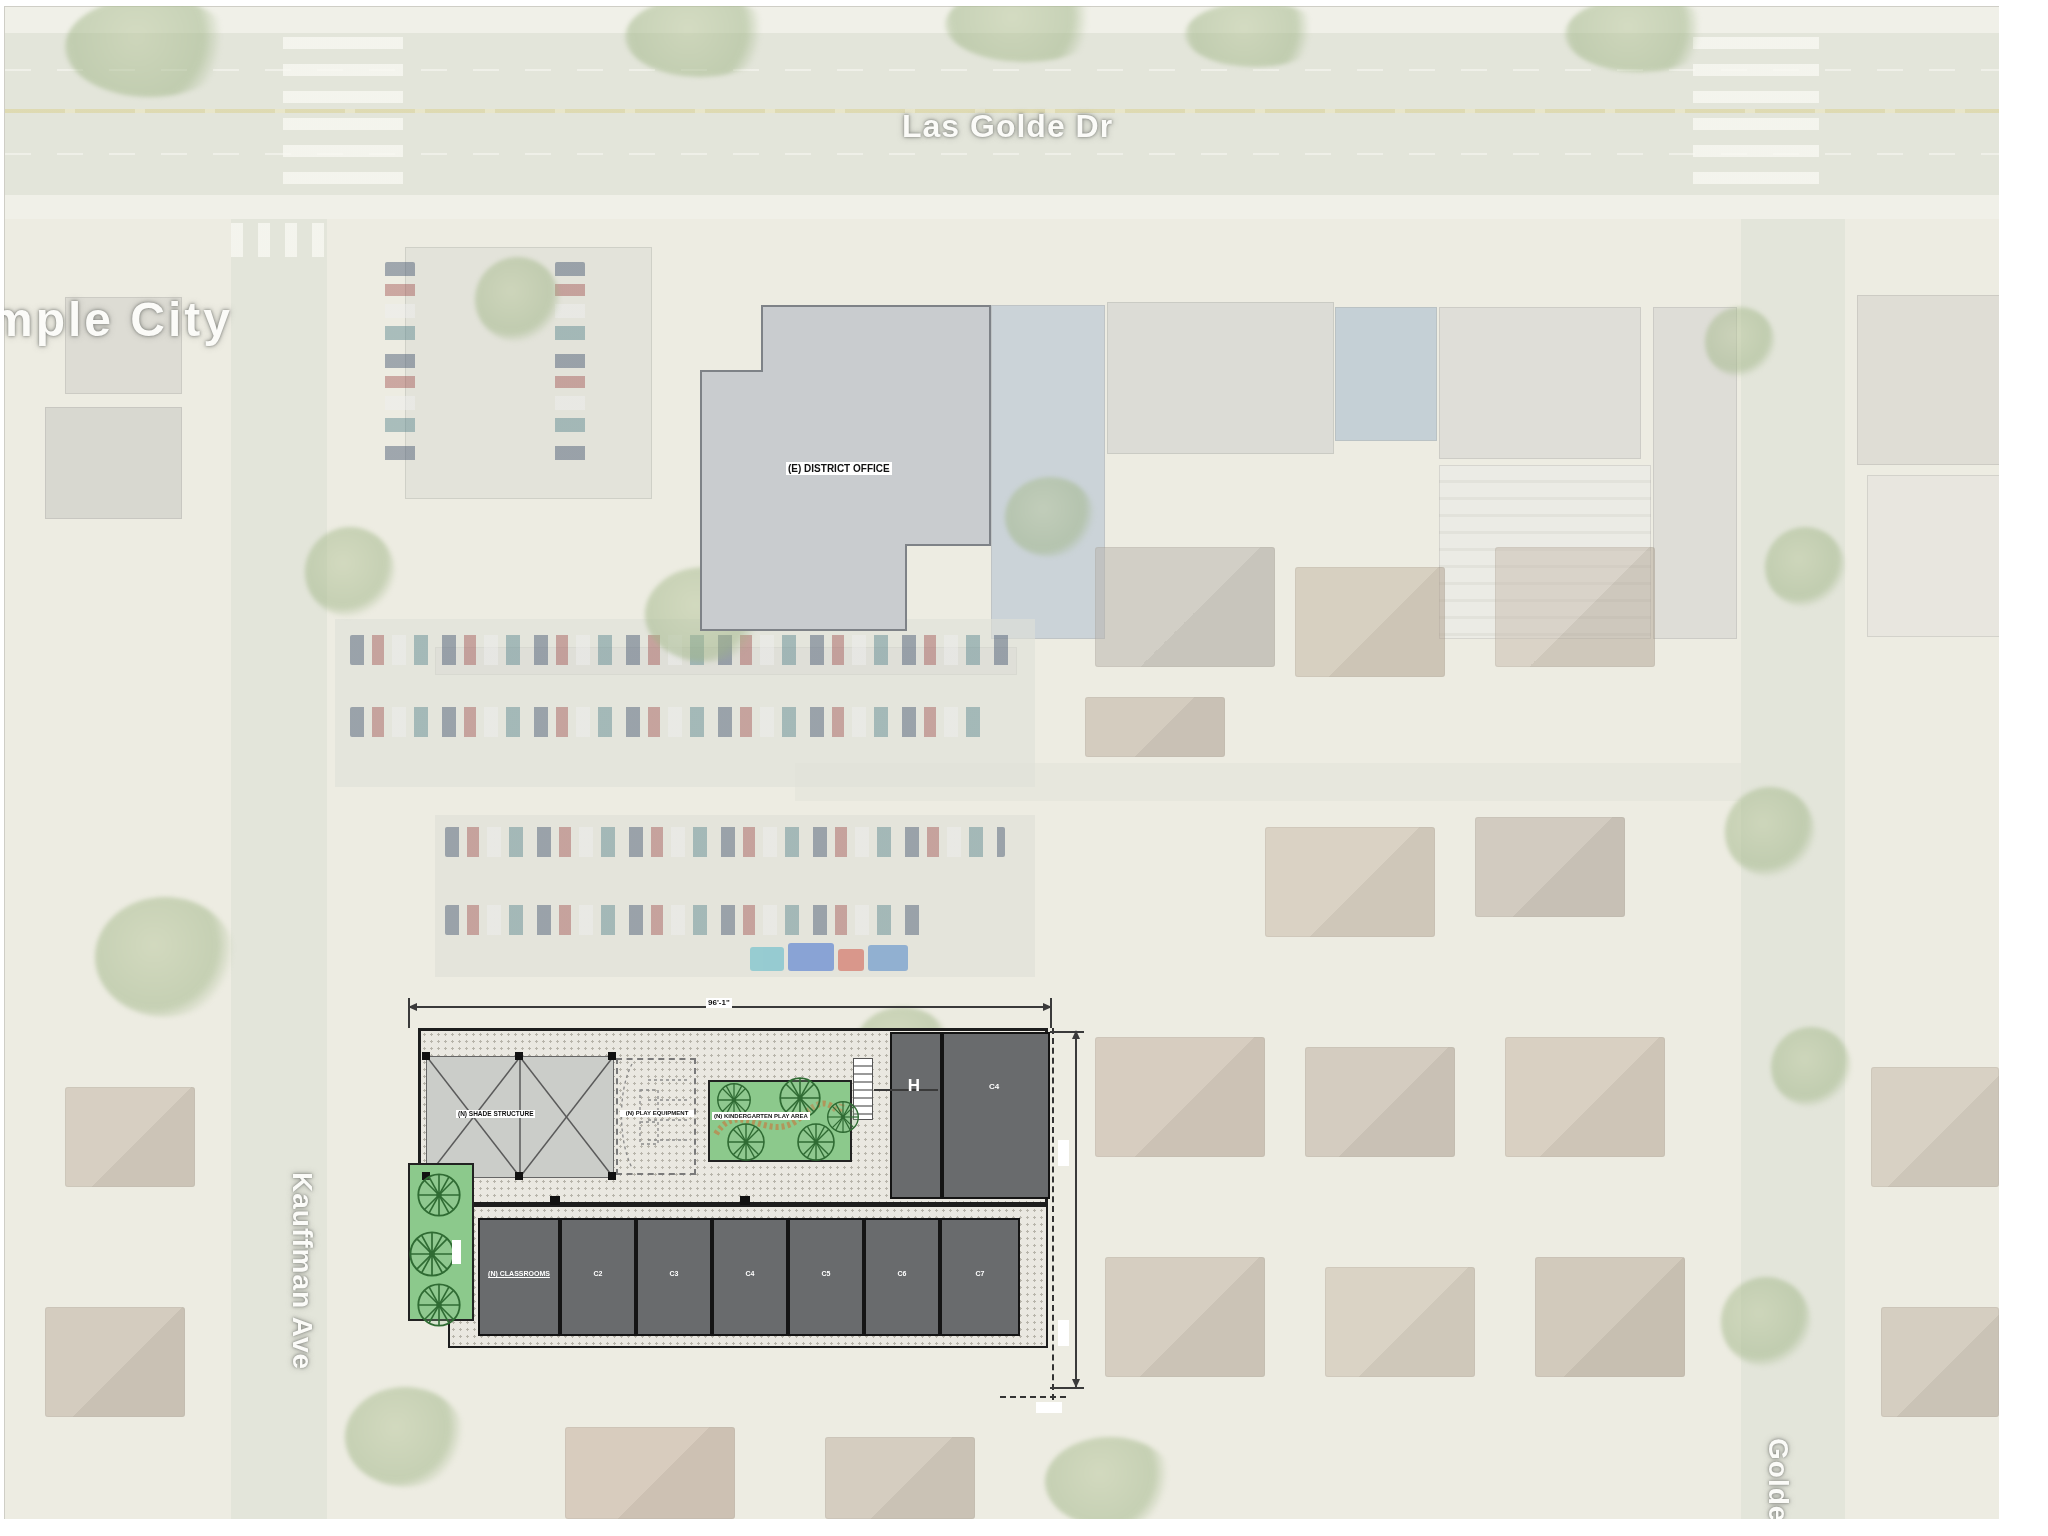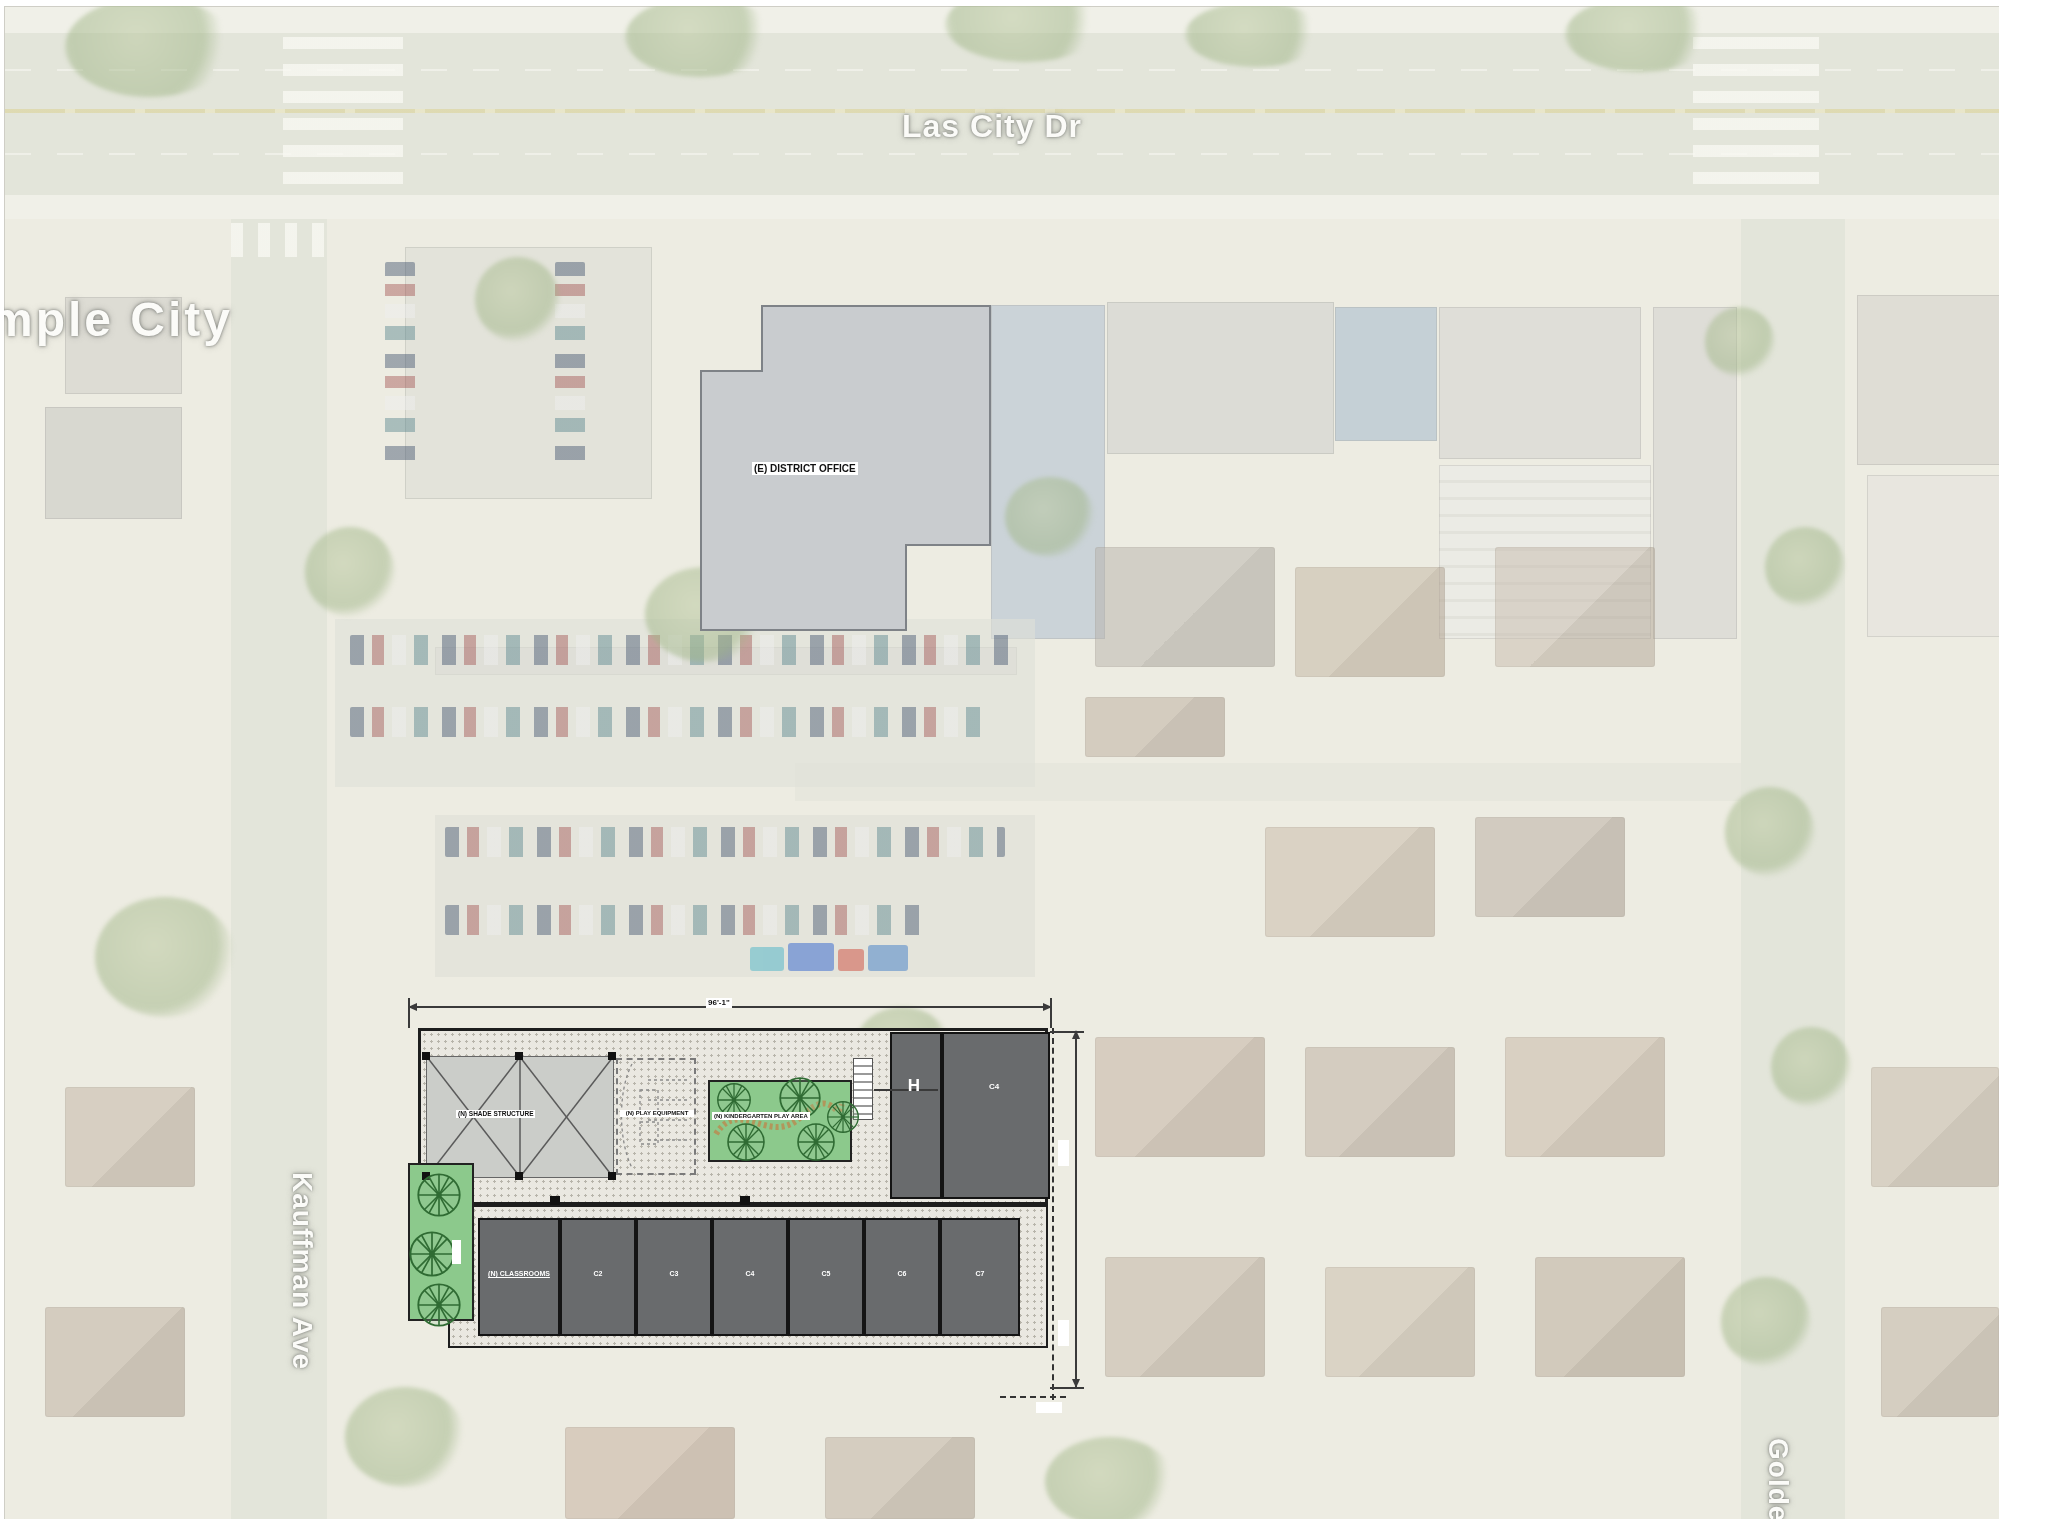--- a/index.html
+++ b/index.html
@@ -146,24 +146,24 @@
     <div class="blob" style="left:90px;top:890px;width:140px;height:120px;"></div>
     <div class="blob" style="left:340px;top:1380px;width:120px;height:100px;"></div>
     <div class="blob" style="left:1040px;top:1430px;width:130px;height:90px;"></div>
     <div class="blob" style="left:850px;top:1000px;width:95px;height:80px;"></div>
     <div class="blob" style="left:955px;top:1130px;width:80px;height:70px;"></div>
   </div>
 
   <svg class="abs" style="left:700px;top:305px;z-index:10;" width="292" height="327">
     <polygon points="62,1 290,1 290,240 206,240 206,325 1,325 1,66 62,66" fill="#c9cccf" stroke="#7e8287" stroke-width="2"></polygon>
   </svg>
-  <div class="chip" style="left:752px;top:462px;font-size:10px;line-height:13px;z-index:12;">(E) DISTRICT OFFICE</div>
+  <div class="chip" style="left:786px;top:462px;font-size:10px;line-height:13px;z-index:12;">(E) DISTRICT OFFICE</div>
 
   <div class="maplabel" style="left:-10px;top:292px;font-size:48px;letter-spacing:3px;z-index:12;">mple City</div>
-  <div class="maplabel" style="left:902px;top:108px;font-size:32px;z-index:12;">Las City Dr</div>
+  <div class="maplabel" style="left:902px;top:108px;font-size:32px;z-index:12;">Las Golde Dr</div>
   <div class="maplabel vert" style="left:318px;top:1172px;font-size:28px;z-index:12;">Kauffman Ave</div>
   <div class="maplabel vert" style="left:1794px;top:1438px;font-size:28px;z-index:12;">Golde</div>
 
   <div class="dimline" style="left:408px;top:1006px;width:644px;height:2px;"></div>
   <div class="abs" style="left:408px;top:1003px;width:0;height:0;border-right:9px solid #3a3a3a;border-top:4px solid rgba(0,0,0,0);border-bottom:4px solid rgba(0,0,0,0);z-index:28;"></div>
   <div class="abs" style="left:1043px;top:1003px;width:0;height:0;border-left:9px solid #3a3a3a;border-top:4px solid rgba(0,0,0,0);border-bottom:4px solid rgba(0,0,0,0);z-index:28;"></div>
   <div class="dimline" style="left:408px;top:998px;width:2px;height:30px;"></div>
   <div class="dimline" style="left:1050px;top:998px;width:2px;height:30px;"></div>
   <div class="chip" style="left:706px;top:998px;font-size:8px;">96'-1"</div>
 

